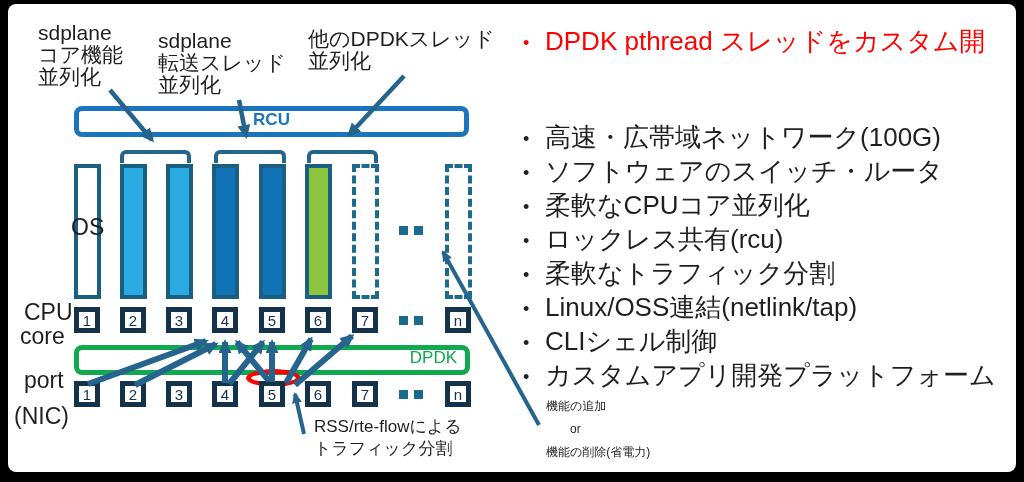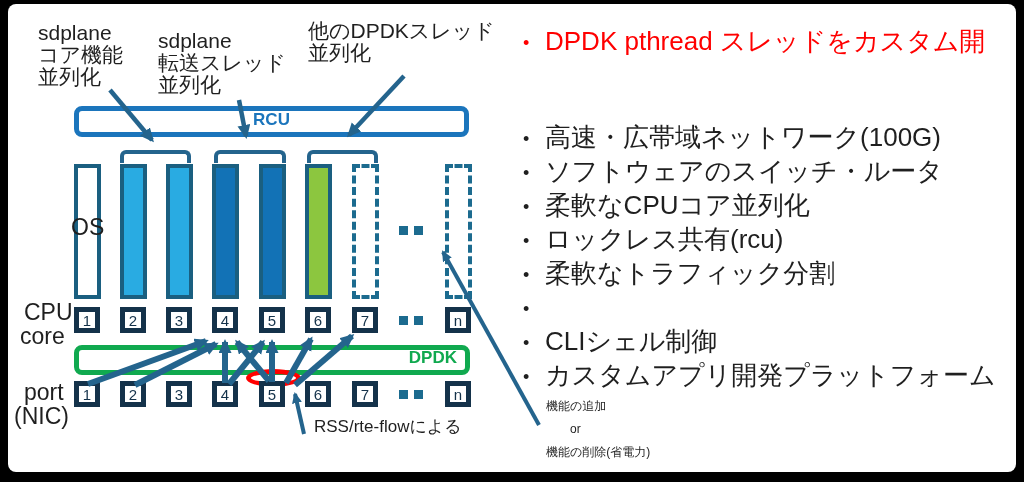--- a/index.html
+++ b/index.html
@@ -12,21 +12,21 @@
     font-family:"Liberation Sans","DejaVu Sans",sans-serif;color:var(--ink)}
   #canvas{position:relative;width:1024px;height:482px;background:var(--frame)}
   #slide{position:absolute;left:8px;top:4px;width:1008px;height:468px;background:var(--paper);border-radius:8px}
   
   .ann{position:absolute;font-size:21px;line-height:22px;color:var(--ink);white-space:nowrap}
   
   .hbar{position:absolute;background:#fff;border-radius:8px}
   #rcu-bar{left:66px;top:102px;width:395px;height:31px;border:5px solid var(--rcu)}
   #rcu-bar span{position:absolute;left:0;right:0;top:-1px;text-align:center;font-weight:bold;font-size:17px;color:var(--rcu)}
   #dpdk-bar{left:66px;top:341px;width:396px;height:30px;border:5px solid var(--dpdk)}
-  #dpdk-bar span{position:absolute;right:8px;top:-2px;font-weight:bold;font-size:17px;color:var(--dpdk)}
+  #dpdk-bar span{position:absolute;right:8px;top:-2px;font-weight:normal;font-size:17px;color:var(--dpdk)}
   
   .bracket{position:absolute;top:146px;height:13px;border:4px solid var(--arrow);border-bottom:none;border-radius:6px 6px 0 0}
   
   .tbar{position:absolute;top:160px;width:27px;height:135px;border:4px solid var(--bar-border);background:#fff}
   .tbar.cyan{background:var(--cyan)} .tbar.blue{background:var(--midblue)} .tbar.green{background:var(--green)}
   .tbar.dashed{border:4px dashed var(--dashed);background:#fff}
   
   .dotpair{position:absolute;display:flex;gap:6px}
   .dotpair i{display:block;width:9px;height:9px;background:var(--dashed)}
   
@@ -57,21 +57,21 @@
     <div class="ann" style="left:30px;top:18px;width:120px">
       <div>sdplane</div>
       <div>コア機能</div>
       <div>並列化</div>
     </div>
     <div class="ann" style="left:150px;top:26px;width:155px">
       <div>sdplane</div>
       <div>転送スレッド</div>
       <div>並列化</div>
     </div>
-    <div class="ann" style="left:300px;top:16px;width:185px">
+    <div class="ann" style="left:300px;top:24px;width:185px">
       <div>他のDPDKスレッド</div>
       <div>並列化</div>
     </div>
 
     <div id="rcu-bar" class="hbar">
       <span>RCU</span>
     </div>
 
     <div class="bracket" style="left:112px;width:71px"></div>
     <div class="bracket" style="left:206px;width:72px"></div>
@@ -106,37 +106,38 @@
         <i></i>
       </div>
     <div class="cell" style="left:437px;top:303px">n</div>
 
     <div id="dpdk-bar" class="hbar">
       <span>DPDK</span>
     </div>
 
     <div id="rss-ellipse"></div>
 
-    <div class="lbl" style="left:16px;top:376px">port</div>
+    <div class="lbl" style="left:16px;top:364px">port</div>
     <div class="lbl" style="left:6px;top:400px">(NIC)</div>
     <div class="cell" style="left:66px;top:377px">1</div>
     <div class="cell" style="left:112px;top:377px">2</div>
     <div class="cell" style="left:158px;top:377px">3</div>
     <div class="cell" style="left:204px;top:377px">4</div>
     <div class="cell" style="left:251px;top:377px">5</div>
     <div class="cell" style="left:297px;top:377px">6</div>
     <div class="cell" style="left:344px;top:377px">7</div>
     <div class="dotpair" style="left:391px;top:386px">
         <i></i>
         <i></i>
       </div>
     <div class="cell" style="left:437px;top:377px">n</div>
 
     <div class="note" style="left:306px;top:412px">
       <div>RSS/rte-flowによる</div>
+      <div>トラフィック分割</div>
     </div>
     <div class="note-sm" style="left:538px;top:391px">
       <div>機能の追加</div>
       <div class="ind">or</div>
       <div>機能の削除(省電力)</div>
     </div>
 
     <div id="red-block" class="blist">
       <div class="bline">
         <span class="bmark">•</span>
@@ -162,20 +163,21 @@
       <div class="bline">
           <span class="bmark">•</span>
           <span>ロックレス共有(rcu)</span>
         </div>
       <div class="bline">
           <span class="bmark">•</span>
           <span>柔軟なトラフィック分割</span>
         </div>
       <div class="bline">
           <span class="bmark">•</span>
+          <span>Linux/OSS連結(netlink/tap)</span>
         </div>
       <div class="bline">
           <span class="bmark">•</span>
           <span>CLIシェル制御</span>
         </div>
       <div class="bline">
           <span class="bmark">•</span>
           <span>カスタムアプリ開発プラットフォーム</span>
         </div>
     </div>

